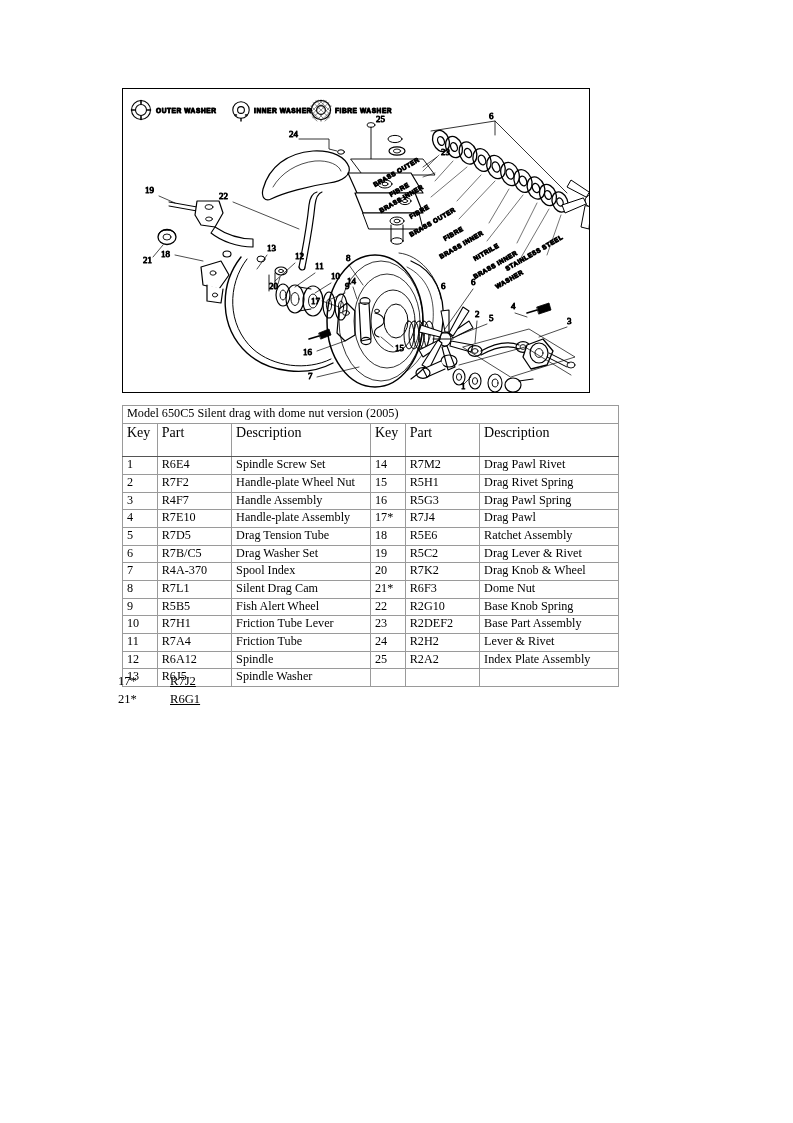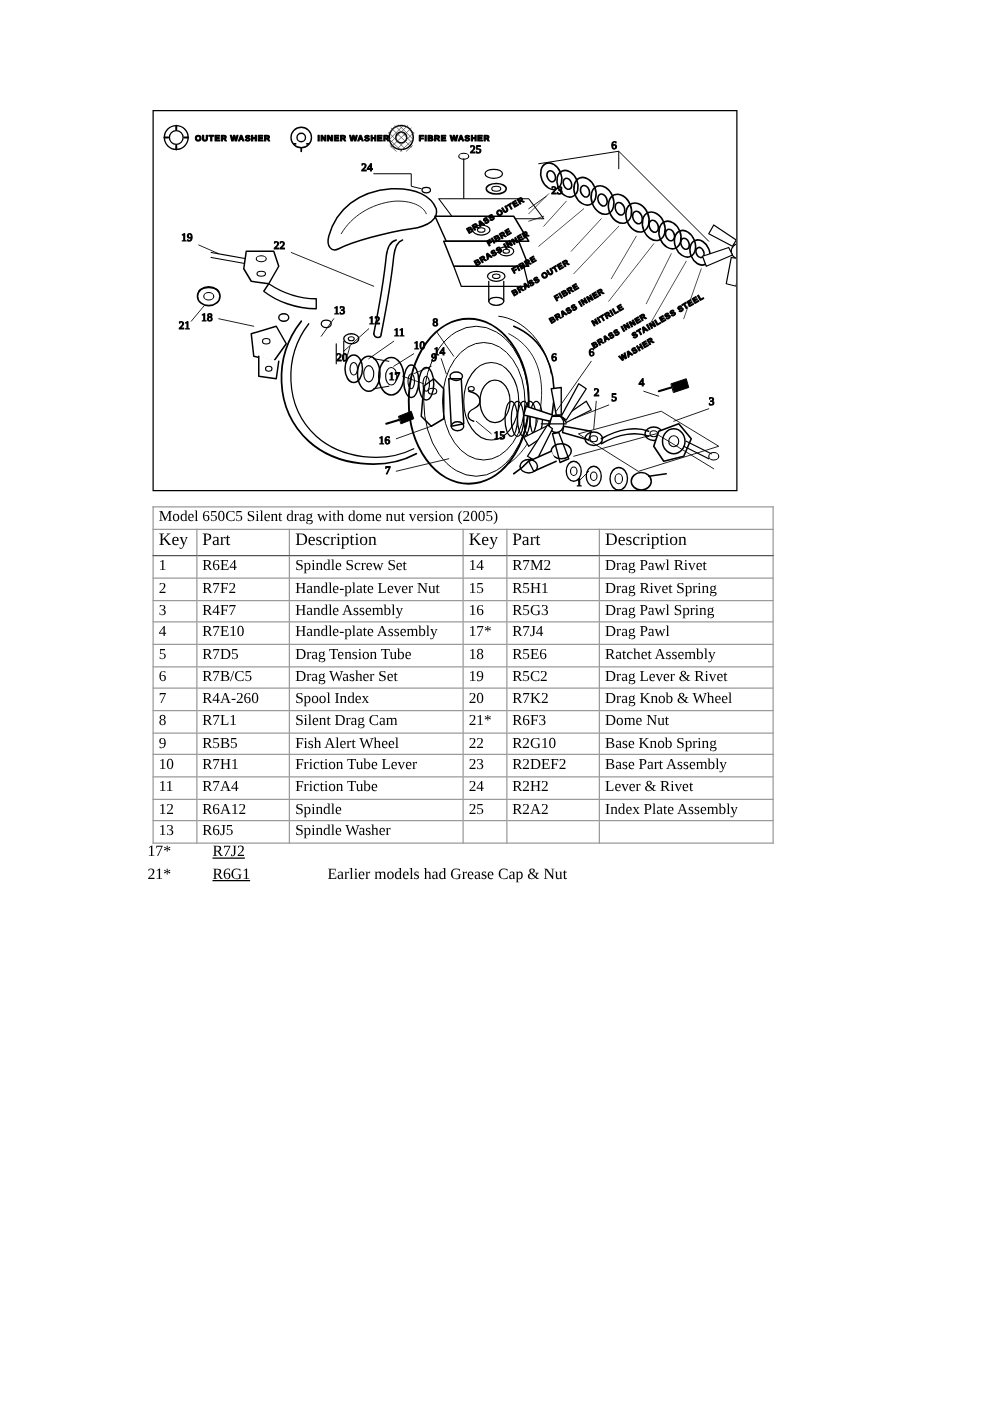--- a/index.html
+++ b/index.html
@@ -71,21 +71,21 @@
   }
   td.title-cell {
     text-align: center;
     font-size: 14.2px;
     padding: 3px 4px 4px 4px;
     border-bottom: 1.4px solid #000;
   }
   tr.head-row td {
     font-size: 14px;
     padding-top: 1px;
-    padding-bottom: 4px;
+    padding-bottom: 16px;
     border-bottom: 1.2px solid #555;
   }
   td.c-key   { width: 7.0%;  }
   td.c-part  { width: 15.0%; }
   td.c-desc  { width: 28.0%; border-right: 1.5px solid #000; }
   td.c-key2  { width: 7.0%;  }
   td.c-part2 { width: 15.0%; }
   td.c-desc2 { width: 28.0%; }
 
   
@@ -435,21 +435,21 @@
           <td class="c-key">1</td>
           <td class="c-part">R6E4</td>
           <td class="c-desc">Spindle Screw Set</td>
           <td class="c-key2">14</td>
           <td class="c-part2">R7M2</td>
           <td class="c-desc2">Drag Pawl Rivet</td>
         </tr>
         <tr>
           <td class="c-key">2</td>
           <td class="c-part">R7F2</td>
-          <td class="c-desc">Handle-plate Lever Nut</td>
+          <td class="c-desc">Handle-plate Wheel Nut</td>
           <td class="c-key2">15</td>
           <td class="c-part2">R5H1</td>
           <td class="c-desc2">Drag Rivet Spring</td>
         </tr>
         <tr>
           <td class="c-key">3</td>
           <td class="c-part">R4F7</td>
           <td class="c-desc">Handle Assembly</td>
           <td class="c-key2">16</td>
           <td class="c-part2">R5G3</td>
@@ -474,21 +474,21 @@
         <tr>
           <td class="c-key">6</td>
           <td class="c-part">R7B/C5</td>
           <td class="c-desc">Drag Washer Set</td>
           <td class="c-key2">19</td>
           <td class="c-part2">R5C2</td>
           <td class="c-desc2">Drag Lever &amp; Rivet</td>
         </tr>
         <tr>
           <td class="c-key">7</td>
-          <td class="c-part">R4A-260</td>
+          <td class="c-part">R4A-370</td>
           <td class="c-desc">Spool Index</td>
           <td class="c-key2">20</td>
           <td class="c-part2">R7K2</td>
           <td class="c-desc2">Drag Knob &amp; Wheel</td>
         </tr>
         <tr>
           <td class="c-key">8</td>
           <td class="c-part">R7L1</td>
           <td class="c-desc">Silent Drag Cam</td>
           <td class="c-key2">21*</td>
@@ -540,15 +540,14 @@
 </div>
 
 <div id="footnotes">
   <div class="fn-row">
     <span class="fn-key">17*</span>
     <span class="fn-part">R7J2</span>
   </div>
   <div class="fn-row">
     <span class="fn-key">21*</span>
     <span class="fn-part">R6G1</span>
-    <span class="fn-desc">Earlier models had Grease Cap &amp; Nut</span>
   </div>
 </div>
 
 </body></html>

